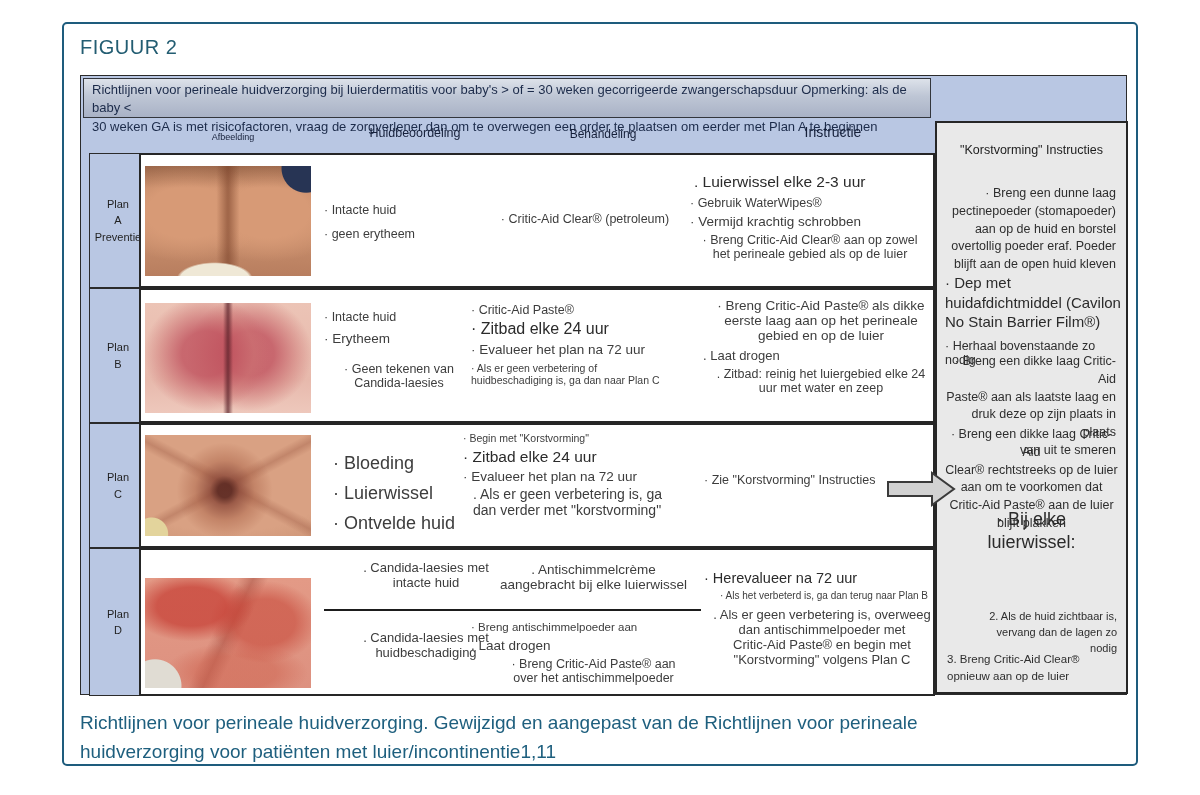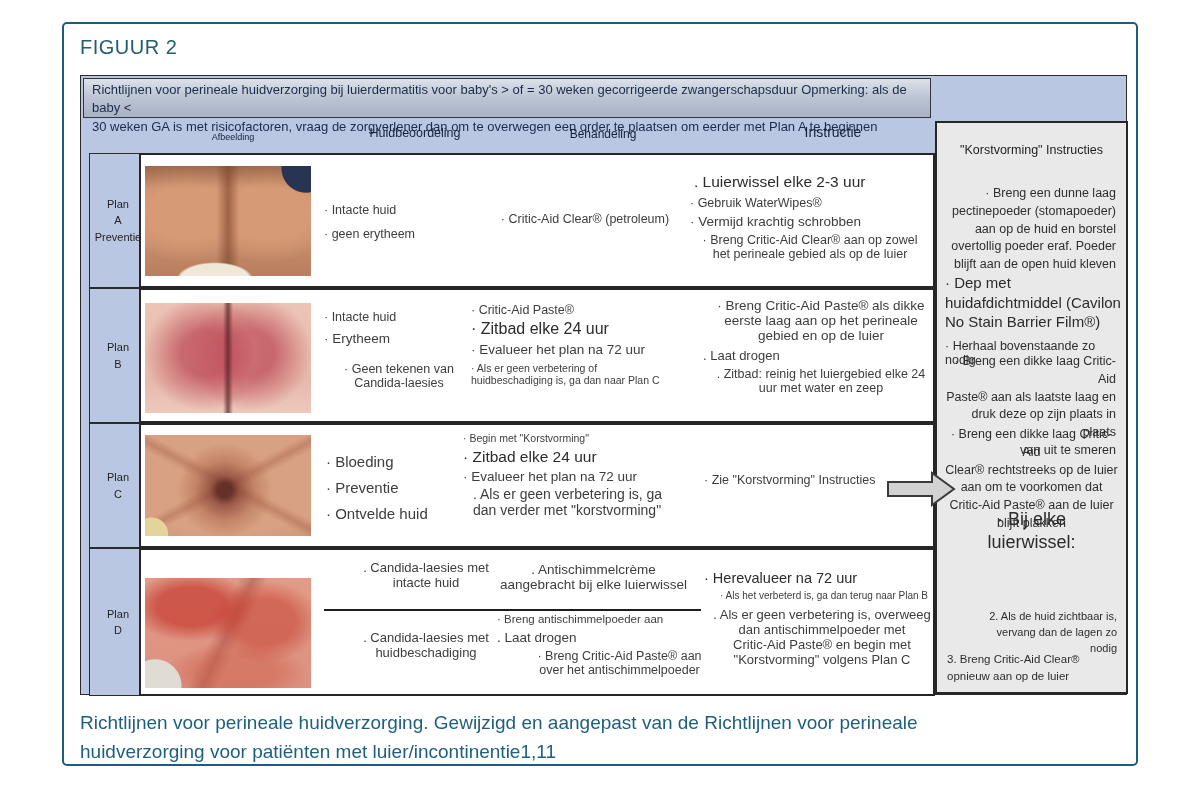--- a/index.html
+++ b/index.html
@@ -148,23 +148,23 @@
           <div style="font-size:13px; padding-left:6px; margin-bottom:4px;">. Laat drogen</div>
           <div class="pre ctr" style="font-size:12.5px;">. Zitbad: reinig het luiergebied elke 24
 uur met water en zeep</div>
         </div>
       </div>
 
       <div class="plan-label pre" style="top:347px; height:125px;">Plan
 C</div>
       <div class="row-body" style="top:347px; height:125px;">
         <div class="photo photoC" style="left:4px; top:10px; width:166px; height:101px;"></div>
-        <div class="abs" style="left:185px; top:28px; width:145px; font-size:15px;">
+        <div class="abs" style="left:192px; top:28px; width:145px; font-size:18px;">
           <div style="margin-bottom:9px;">· Bloeding</div>
-          <div style="margin-bottom:9px;">· Preventie</div>
+          <div style="margin-bottom:9px;">· Luierwissel</div>
           <div>· Ontvelde huid</div>
         </div>
         <div class="abs" style="left:322px; top:7px; width:260px;">
           <div style="font-size:10.5px; margin-bottom:4px;">· Begin met "Korstvorming"</div>
           <div class="dark" style="font-size:15.5px; margin-bottom:3px;">· Zitbad elke 24 uur</div>
           <div style="font-size:13.5px; margin-bottom:2px;">· Evalueer het plan na 72 uur</div>
           <div class="pre" style="font-size:14px; padding-left:10px; margin-bottom:2px;">. Als er geen verbetering is, ga
 dan verder met "korstvorming"</div>
           <div style="font-size:10px;margin-top:48px;">. Als het verbeterd is, ga dan terug naar Plan B</div>
         </div>
@@ -175,21 +175,21 @@
 D</div>
       <div class="row-body" style="top:472px; height:148px;">
         <div class="photo photoD" style="left:4px; top:28px; width:166px; height:110px;"></div>
         <div class="divline" style="left:183px; top:59px; width:377px;"></div>
         <div class="abs pre ctr" style="left:185px; top:10px; width:200px; font-size:13px;">. Candida-laesies met
 intacte huid</div>
         <div class="abs pre ctr" style="left:185px; top:80px; width:200px; font-size:13px;">. Candida-laesies met
 huidbeschadiging</div>
         <div class="abs pre ctr" style="left:330px; top:12px; width:245px; font-size:13.5px;">. Antischimmelcrème
 aangebracht bij elke luierwissel</div>
-        <div class="abs" style="left:330px; top:63px; width:245px;margin-left:26px;">
+        <div class="abs" style="left:330px; top:71px; width:245px;">
           <div style="font-size:11.5px; margin-bottom:5px;">· Breng antischimmelpoeder aan</div>
           <div style="font-size:13.5px; margin-bottom:4px;">. Laat drogen</div>
           <div class="pre ctr" style="font-size:12.5px;">· Breng Critic-Aid Paste® aan
 over het antischimmelpoeder</div>
         </div>
         <div class="abs" style="left:555px; top:20px; width:252px;">
           <div class="dark" style="font-size:14.5px; padding-left:8px; margin-bottom:4px;">· Herevalueer na 72 uur</div>
           <div style="font-size:10px; padding-left:4px; margin-bottom:6px;text-align:center;">· Als het verbeterd is, ga dan terug naar Plan B</div>
           <div class="pre ctr" style="font-size:13px;">. Als er geen verbetering is, overweeg
 dan antischimmelpoeder met

